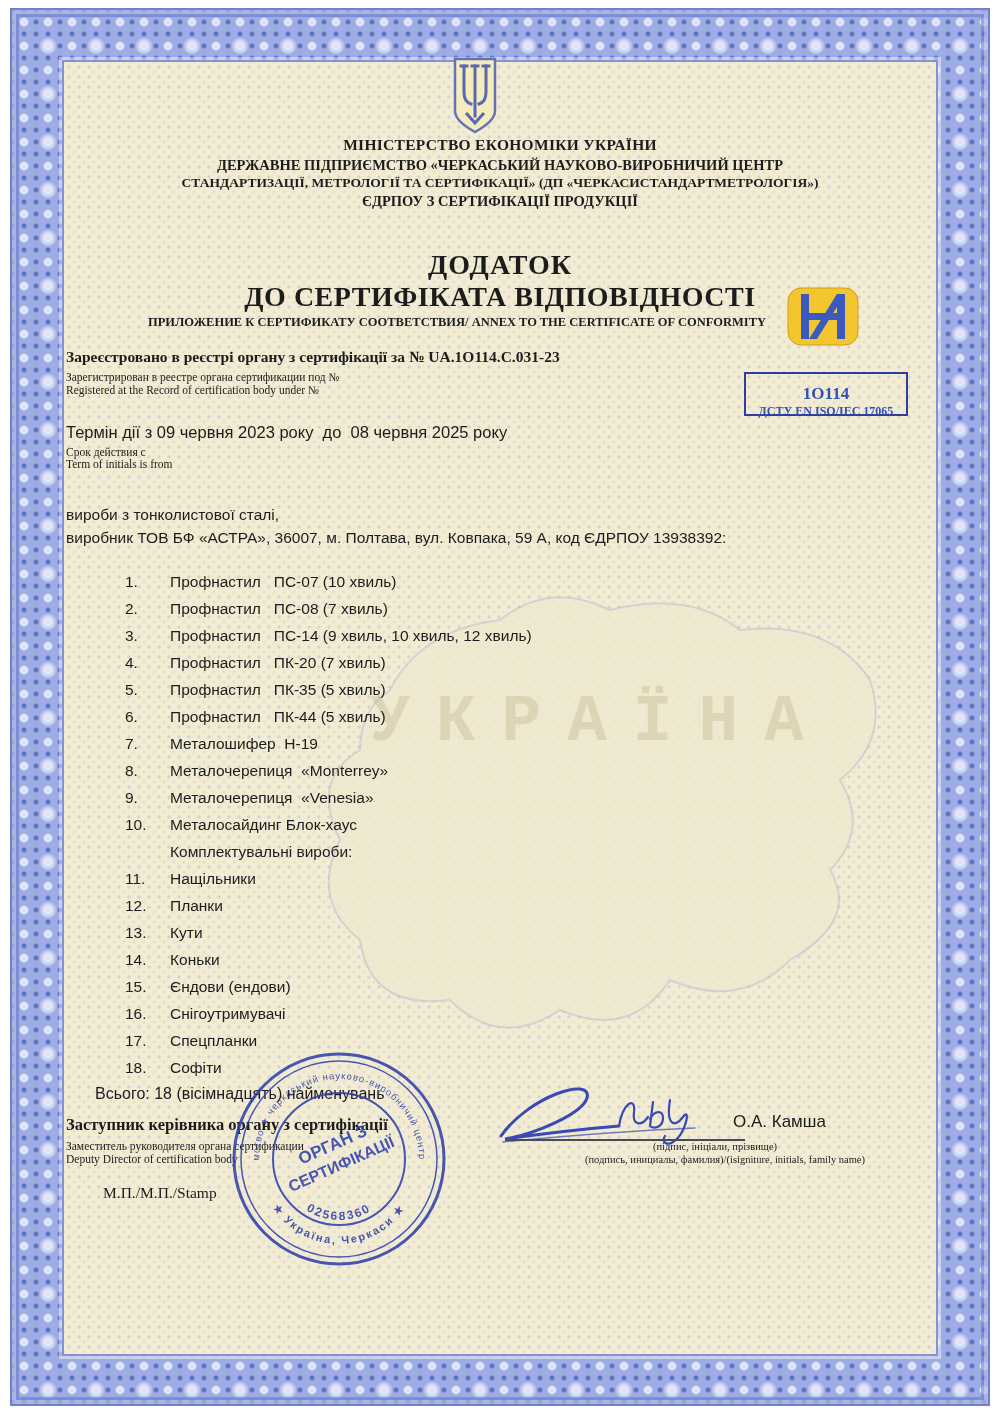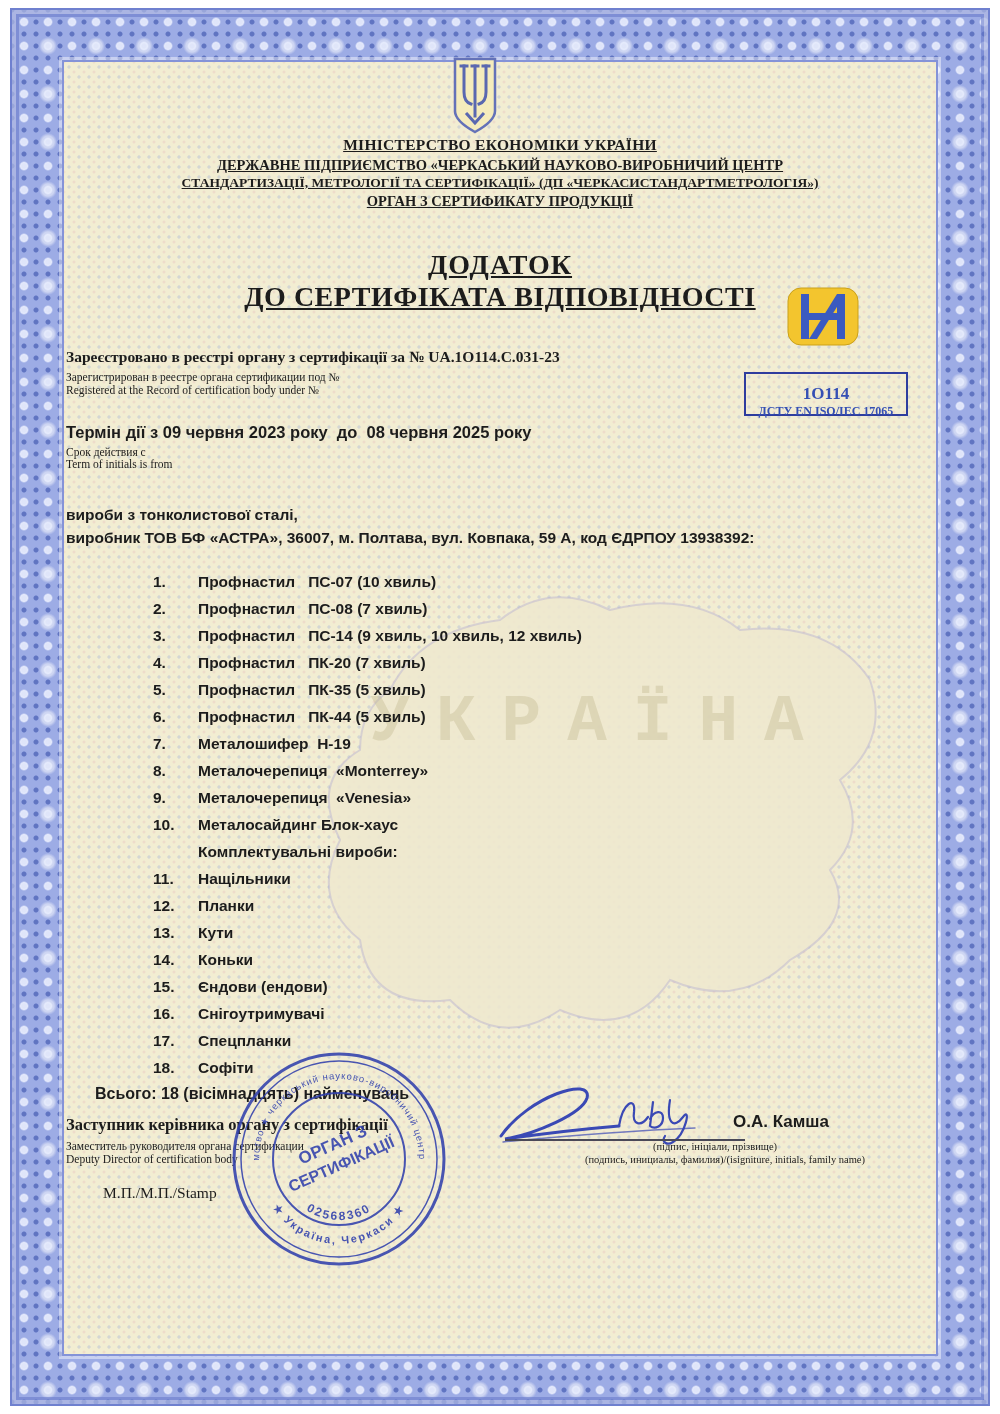--- a/index.html
+++ b/index.html
@@ -28,23 +28,23 @@
     background-color:#f2edd2;
     background-image:
       radial-gradient(circle, rgba(140,162,216,.30) 0 1.3px, rgba(140,162,216,0) 2px),
       radial-gradient(circle, rgba(224,158,176,.22) 0 1.1px, rgba(224,158,176,0) 1.8px);
     background-size:10px 10px,10px 10px;
     background-position:0 0,5px 5px;
     border:2px solid #8493d8;
     box-shadow:0 0 0 3px rgba(255,255,255,.45);
   }
   .abs{position:absolute;}
-  .center{left:62px;right:62px;text-align:center;text-decoration:underline;}
+  .center{left:62px;right:62px;text-align:center;}
   .serifB{font-family:"Liberation Serif",serif;font-weight:bold;}
-  .sansB{font-family:"Liberation Sans",sans-serif;font-weight:bold;}
+  .sansB{font-family:"Liberation Sans",sans-serif;font-weight:normal;}
   .small-serif{font-family:"Liberation Serif",serif;font-weight:normal;}
 
   .hdr1{top:136px;font-size:15.5px;letter-spacing:.3px;}
   .hdr2{top:157px;font-size:14.5px;}
   .hdr3{top:175px;font-size:13.5px;}
   .hdr4{top:193px;font-size:14.5px;}
 
   .title1{top:249px;font-size:28px;letter-spacing:1px;}
   .title2{top:281px;font-size:28px;letter-spacing:.5px;}
   .title3{top:315px;font-size:12.5px;left:62px;width:790px;text-align:center;}
@@ -63,21 +63,21 @@
   .accr-std{font-size:12px;line-height:14px;}
 
   .valid-main{left:66px;top:423px;font-size:16.5px;white-space:pre;}
   .valid-ru{left:66px;top:446px;font-size:11.5px;}
   .valid-en{left:66px;top:458px;font-size:11.5px;}
 
   .prod1{left:66px;top:506px;font-size:15.5px;}
   .prod2{left:66px;top:529px;font-size:15.5px;}
 
   .items{left:125px;top:568px;width:700px;height:520px;font-size:15.5px;}
-  .item-row{position:absolute;left:0;height:27px;line-height:27px;font-family:"Liberation Sans",sans-serif;font-weight:bold;margin-left:28px;}
+  .item-row{position:absolute;left:0;height:27px;line-height:27px;font-family:"Liberation Sans",sans-serif;font-weight:normal;}
   .item-row .num{display:inline-block;width:45px;}
   .item-row .txt{white-space:pre;}
 
   .total{left:95px;top:1085px;font-size:16px;}
 
   .sig-title-ua{left:66px;top:1115px;font-size:16.5px;}
   .sig-title-ru{left:66px;top:1140px;font-size:11.5px;}
   .sig-title-en{left:66px;top:1153px;font-size:11.5px;}
   .stamp-label{left:103px;top:1184px;font-size:15.5px;}
 
@@ -116,24 +116,25 @@
       <path d="M16 10 V36 Q16 46 23 48"></path>
       <path d="M38 10 V36 Q38 46 31 48"></path>
       <path d="M13 10 H19 M24 10 H30 M35 10 H41"></path>
       <path d="M19 58 L27 67 L35 58"></path>
     </g>
   </svg>
 
   <div class="abs center serifB hdr1">МІНІСТЕРСТВО ЕКОНОМІКИ УКРАЇНИ</div>
   <div class="abs center serifB hdr3">СТАНДАРТИЗАЦІЇ, МЕТРОЛОГІЇ ТА СЕРТИФІКАЦІЇ» (ДП «ЧЕРКАСИСТАНДАРТМЕТРОЛОГІЯ»)</div>
   <div class="abs center serifB hdr2">ДЕРЖАВНЕ ПІДПРИЄМСТВО «ЧЕРКАСЬКИЙ НАУКОВО-ВИРОБНИЧИЙ ЦЕНТР</div>
-  <div class="abs center serifB hdr4">ОРГАН З СЕРТИФИКАТУ ПРОДУКЦІЇ</div>
+  <div class="abs center serifB hdr4">ЄДРПОУ З СЕРТИФІКАЦІЇ ПРОДУКЦІЇ</div>
 
   <div class="abs center serifB title1">ДОДАТОК</div>
   <div class="abs center serifB title2">ДО СЕРТИФІКАТА ВІДПОВІДНОСТІ</div>
+  <div class="abs serifB title3">ПРИЛОЖЕНИЕ К СЕРТИФИКАТУ СООТВЕТСТВИЯ/ ANNEX TO THE CERTIFICATE OF CONFORMITY</div>
 
   <svg class="abs logo-box" width="72" height="59" viewBox="0 0 72 59">
     <rect x="1" y="1" width="70" height="57" rx="13" fill="#f3c52e" stroke="#caa11a" stroke-width="1"></rect>
     <g fill="#3b5ac0">
       <rect x="14" y="7" width="8" height="45"></rect>
       <rect x="50" y="7" width="8" height="45"></rect>
       <polygon points="50,7 58,7 30,52 22,52"></polygon>
       <rect x="22" y="26" width="28" height="7"></rect>
     </g>
   </svg>

